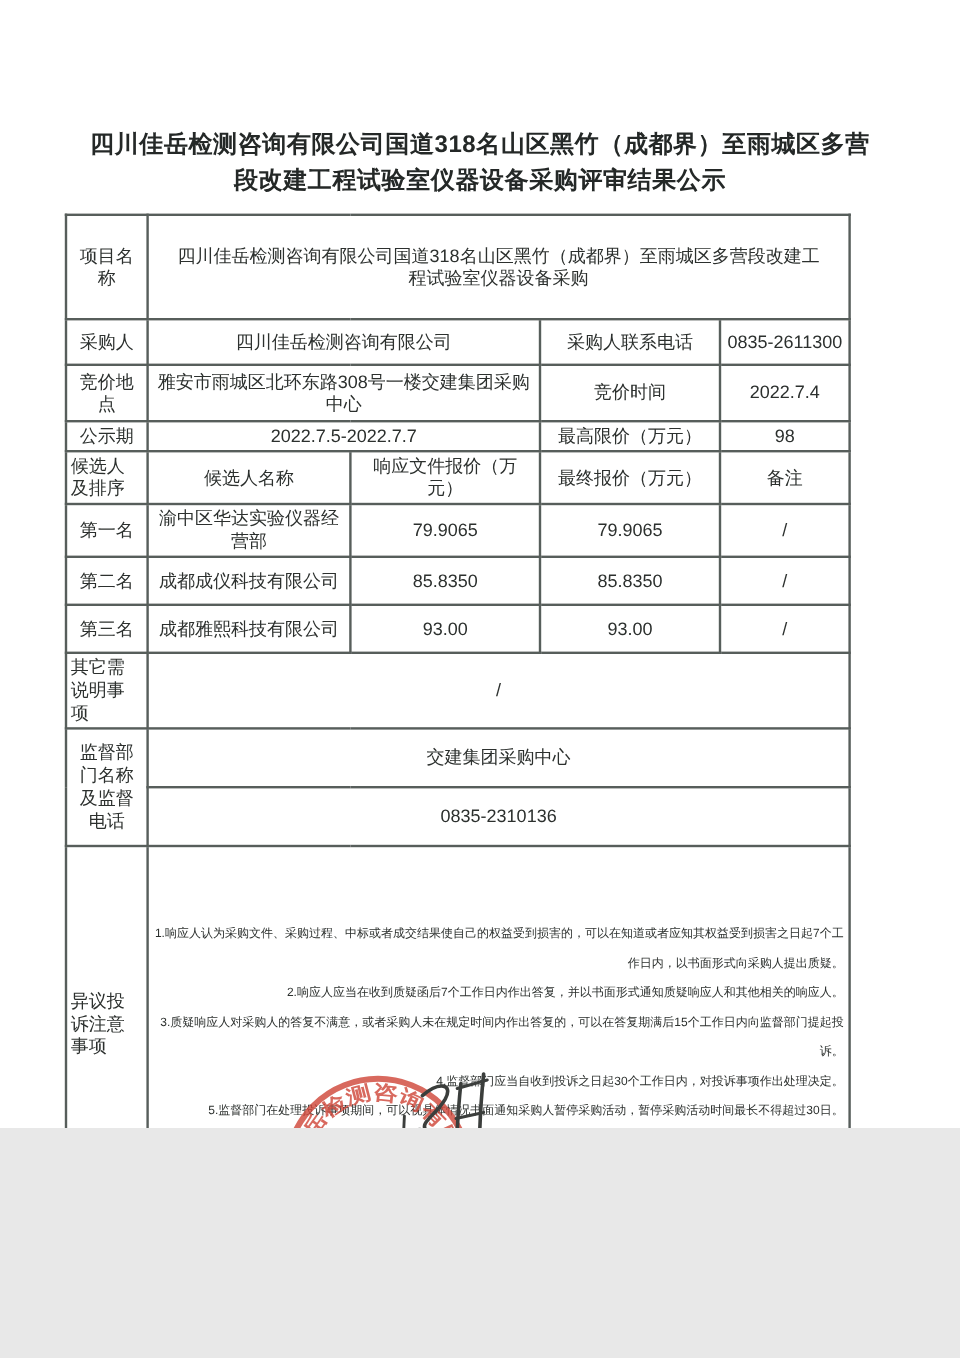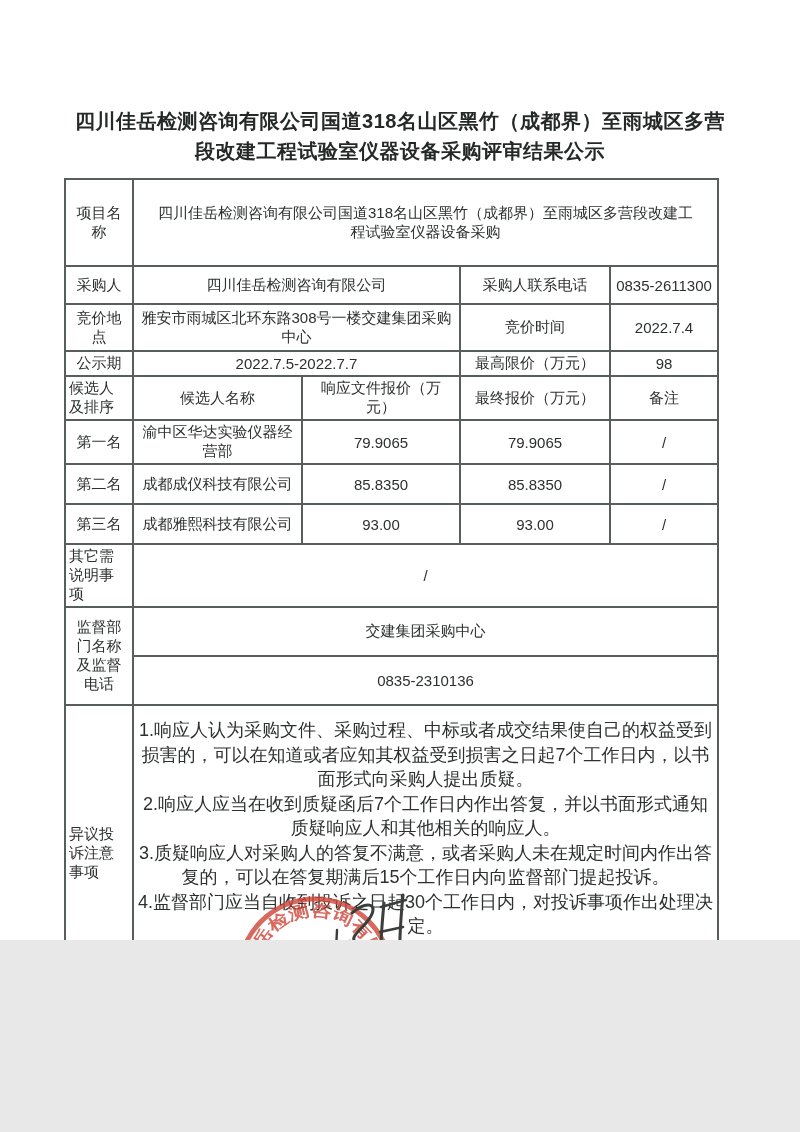--- a/index.html
+++ b/index.html
@@ -8,41 +8,41 @@
     background:#ffffff; overflow:hidden;
     color:#2c302e;
     font-family:"Liberation Sans","DejaVu Sans",sans-serif;
   }
   .title {
     position:absolute; top:106px; left:50px; width:700px;
     text-align:center; font-size:20px; font-weight:bold;
     line-height:30px; color:#242827; letter-spacing:0.5px;
   }
   table.main {
-    position:absolute; left:64px; top:178px; width:653px;
+    position:absolute; left:54px; top:178px; width:653px;
     border-collapse:collapse; table-layout:fixed;
   }
   table.main td {
     border:2px solid #575e5b;
     font-size:15px; text-align:center; vertical-align:middle;
     padding:2px 4px; box-sizing:border-box; color:#2c302e;
     word-break:break-all; overflow:hidden;
   }
   td.lab { padding:2px 1px; }
   tr.h87  { height:87px; }
   tr.h38  { height:38px; }
   tr.h47  { height:47px; }
   tr.h23  { height:23px;padding-left:16px; }
   tr.h34  { height:34px; }
   tr.h41  { height:41px; }
   tr.h40  { height:40px; }
   tr.h49  { height:49px; }
   tr.h296 { height:296px; }
   td.obj-content { text-align:left; vertical-align:top; padding:44px 12px 0 8px; }
-  td.obj-content p { margin:0; line-height:24.5px; font-size:18px; }
+  td.obj-content p { margin:0; line-height:24.5px; font-size:10px;text-align:right; }
   .sigrow {
     position:absolute; left:67px; top:965px; width:653px; height:52px;
     border:2px solid #575e5b; box-sizing:border-box;
     display:flex; align-items:center; font-size:15px; padding-left:5px;
     background:transparent;
   }
   .stamp { position:absolute; left:227px; top:887px; width:176px; height:176px; opacity:0.8; pointer-events:none; }
   .signature { position:absolute; left:300px; top:875px; width:140px; height:250px; pointer-events:none; }
 </style>
 </head>

